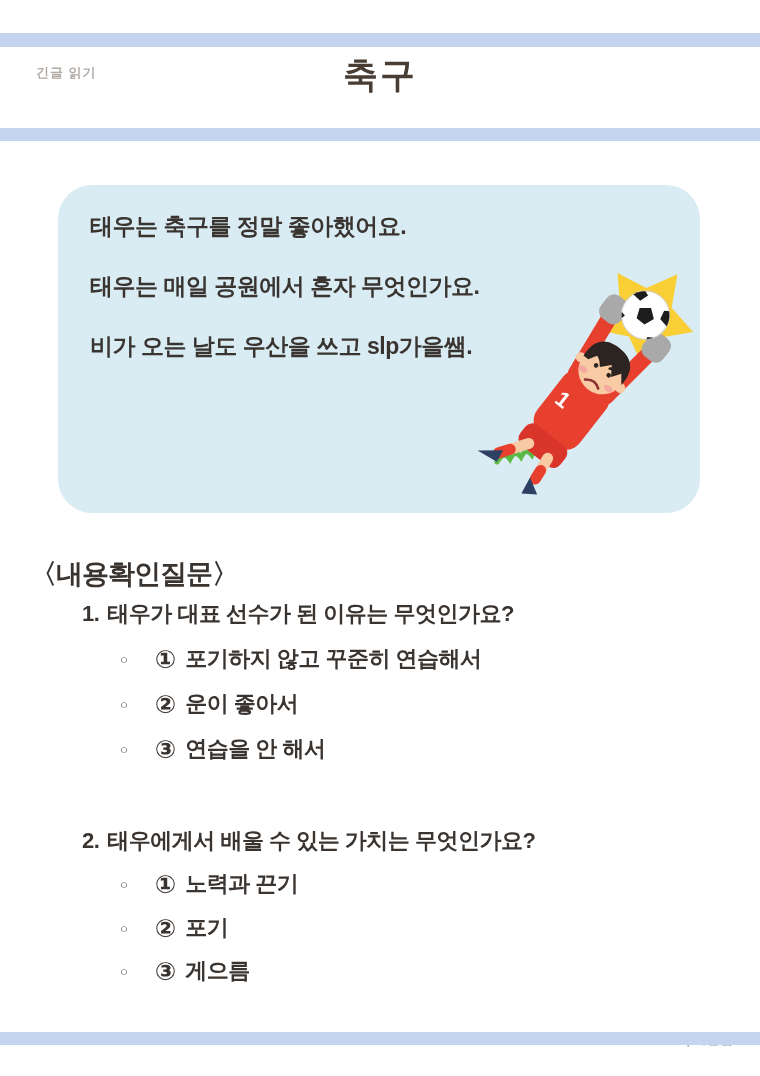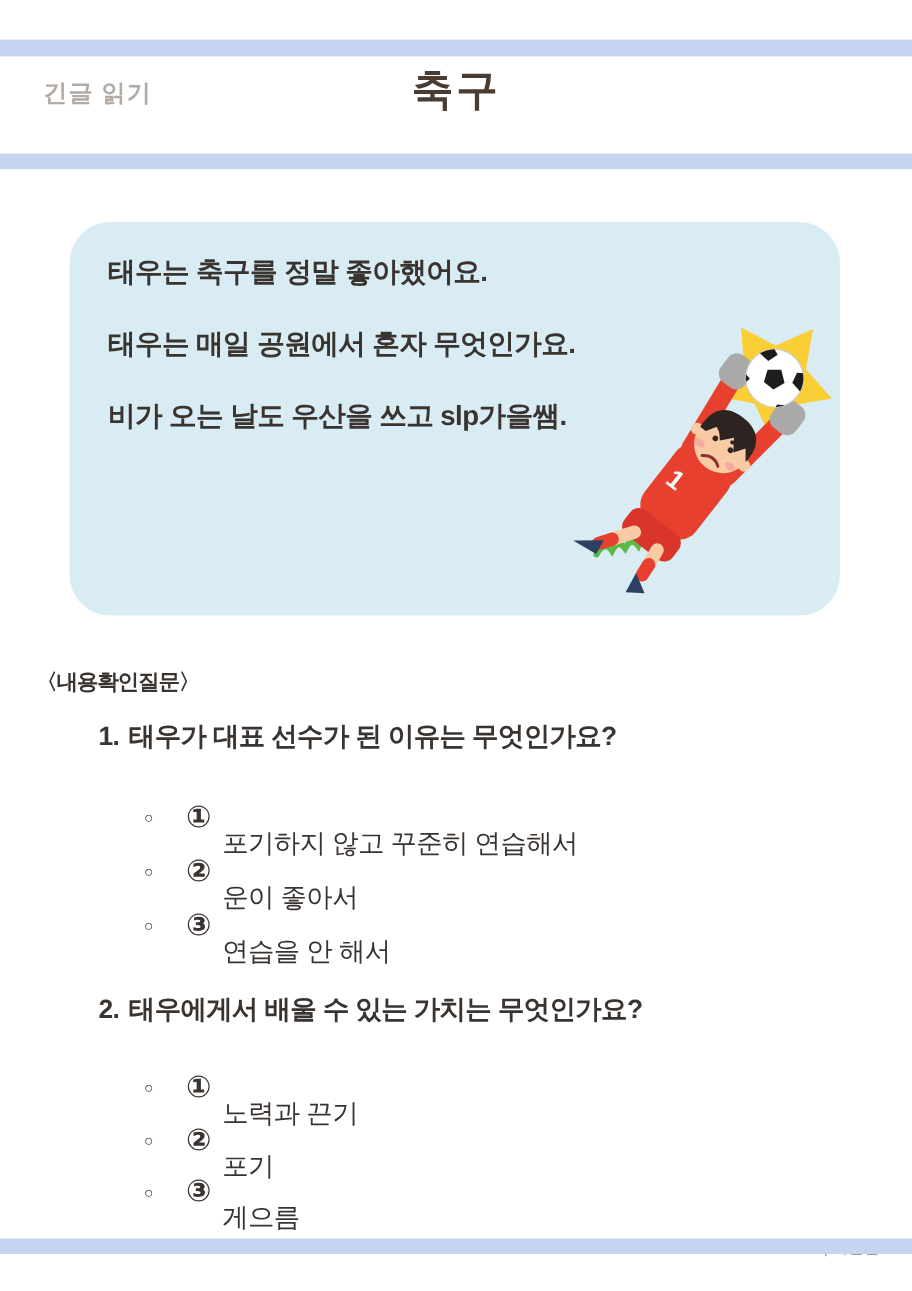--- a/index.html
+++ b/index.html
@@ -10,35 +10,35 @@
     --shoe:#2d3f63;
   }
   *{margin:0;padding:0;box-sizing:border-box;}
   html,body{background:#fff;}
   body{font-family:"Liberation Sans","DejaVu Sans",sans-serif;color:var(--text-dark);}
   .page{position:relative;width:760px;height:1076px;background:#fff;overflow:hidden;}
   .bar{position:absolute;left:0;width:760px;background:var(--bar-blue);}
   .bar-top{top:33px;height:14px;}
   .bar-header{top:128px;height:13px;}
   .bar-bottom{top:1032px;height:13px;}
-  .category{position:absolute;left:36px;top:64px;font-size:20px;font-weight:700;color:var(--label-gray);letter-spacing:1px;}
+  .category{position:absolute;left:36px;top:64px;font-size:13px;font-weight:700;color:var(--label-gray);letter-spacing:1px;}
   .title{position:absolute;left:0;top:52px;width:760px;text-align:center;font-size:35px;font-weight:800;color:var(--title-brown);letter-spacing:2px;}
   .story-box{position:absolute;left:58px;top:185px;width:642px;height:328px;background:var(--box-blue);border-radius:34px;}
   .story-lines{position:absolute;left:32px;top:30px;}
   .story-lines p{font-size:23px;font-weight:700;line-height:23px;margin-bottom:37px;letter-spacing:-0.5px;white-space:nowrap;}
   .illustration{position:absolute;right:-12px;top:95px;width:225px;height:212px;overflow:visible;}
-  .q-heading{position:absolute;left:30px;top:556px;font-size:18px;font-weight:800;letter-spacing:-1px;}
+  .q-heading{position:absolute;left:30px;top:556px;font-size:27px;font-weight:800;letter-spacing:-1px;}
   .q-text{position:absolute;font-size:22px;font-weight:800;white-space:nowrap;letter-spacing:-0.5px;}
   .q1-text{left:82px;top:599px;}
   .q2-text{left:82px;top:826px;}
   .q-num{margin-right:8px;}
   .option{position:absolute;display:flex;align-items:center;white-space:nowrap;}
   .opt-marker{font-size:13px;color:var(--text-dark);width:14px;}
   .opt-circlenum{font-size:25px;font-weight:700;margin:0 9px 0 21px;line-height:25px;}
-  .opt-label{font-size:22px;font-weight:400;letter-spacing:-0.5px;margin-top:44px;}
+  .opt-label{font-size:22px;font-weight:700;letter-spacing:-0.5px;}
   .q1-opt0{left:120px;top:644px;} .q1-opt1{left:120px;top:689px;} .q1-opt2{left:120px;top:734px;}
   .q2-opt0{left:120px;top:869px;} .q2-opt1{left:120px;top:913px;} .q2-opt2{left:120px;top:956px;}
   .credit{position:absolute;right:27px;top:1010px;font-size:13px;color:var(--credit-gray);margin-top:21px;}
 </style>
 </head>
 <body>
 
 <div class="page">
 
   <div class="bar bar-top"></div>

